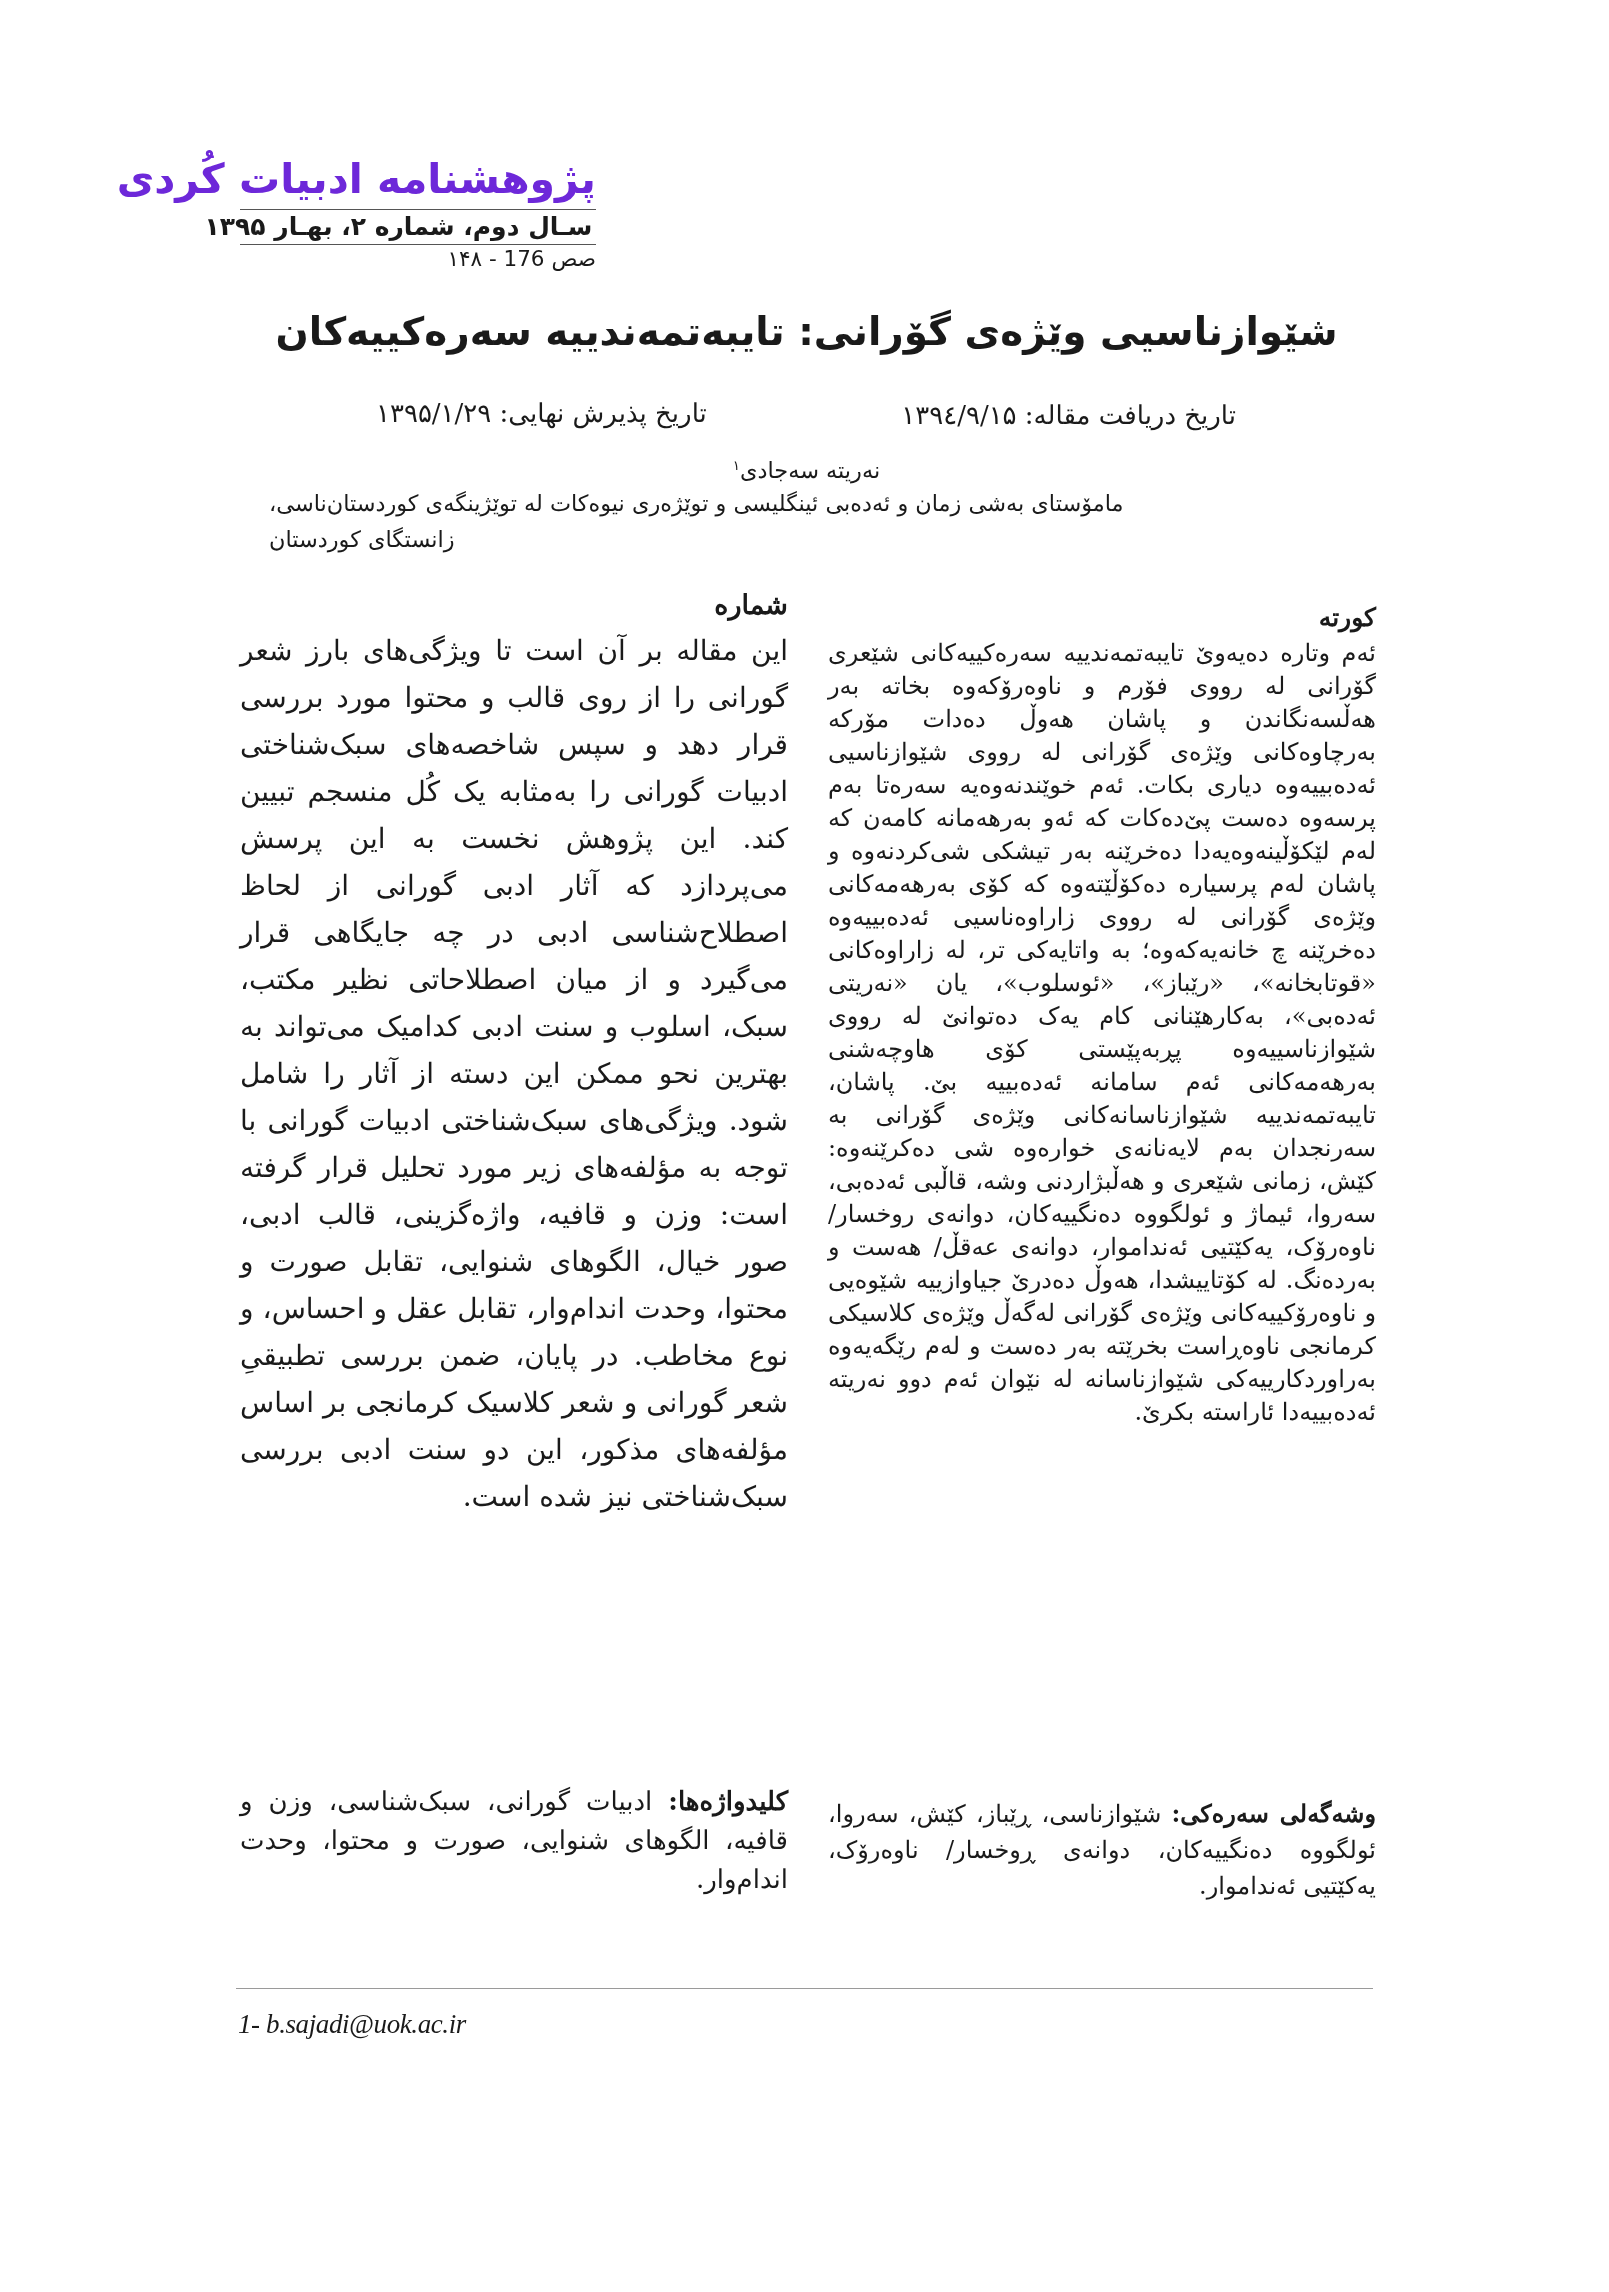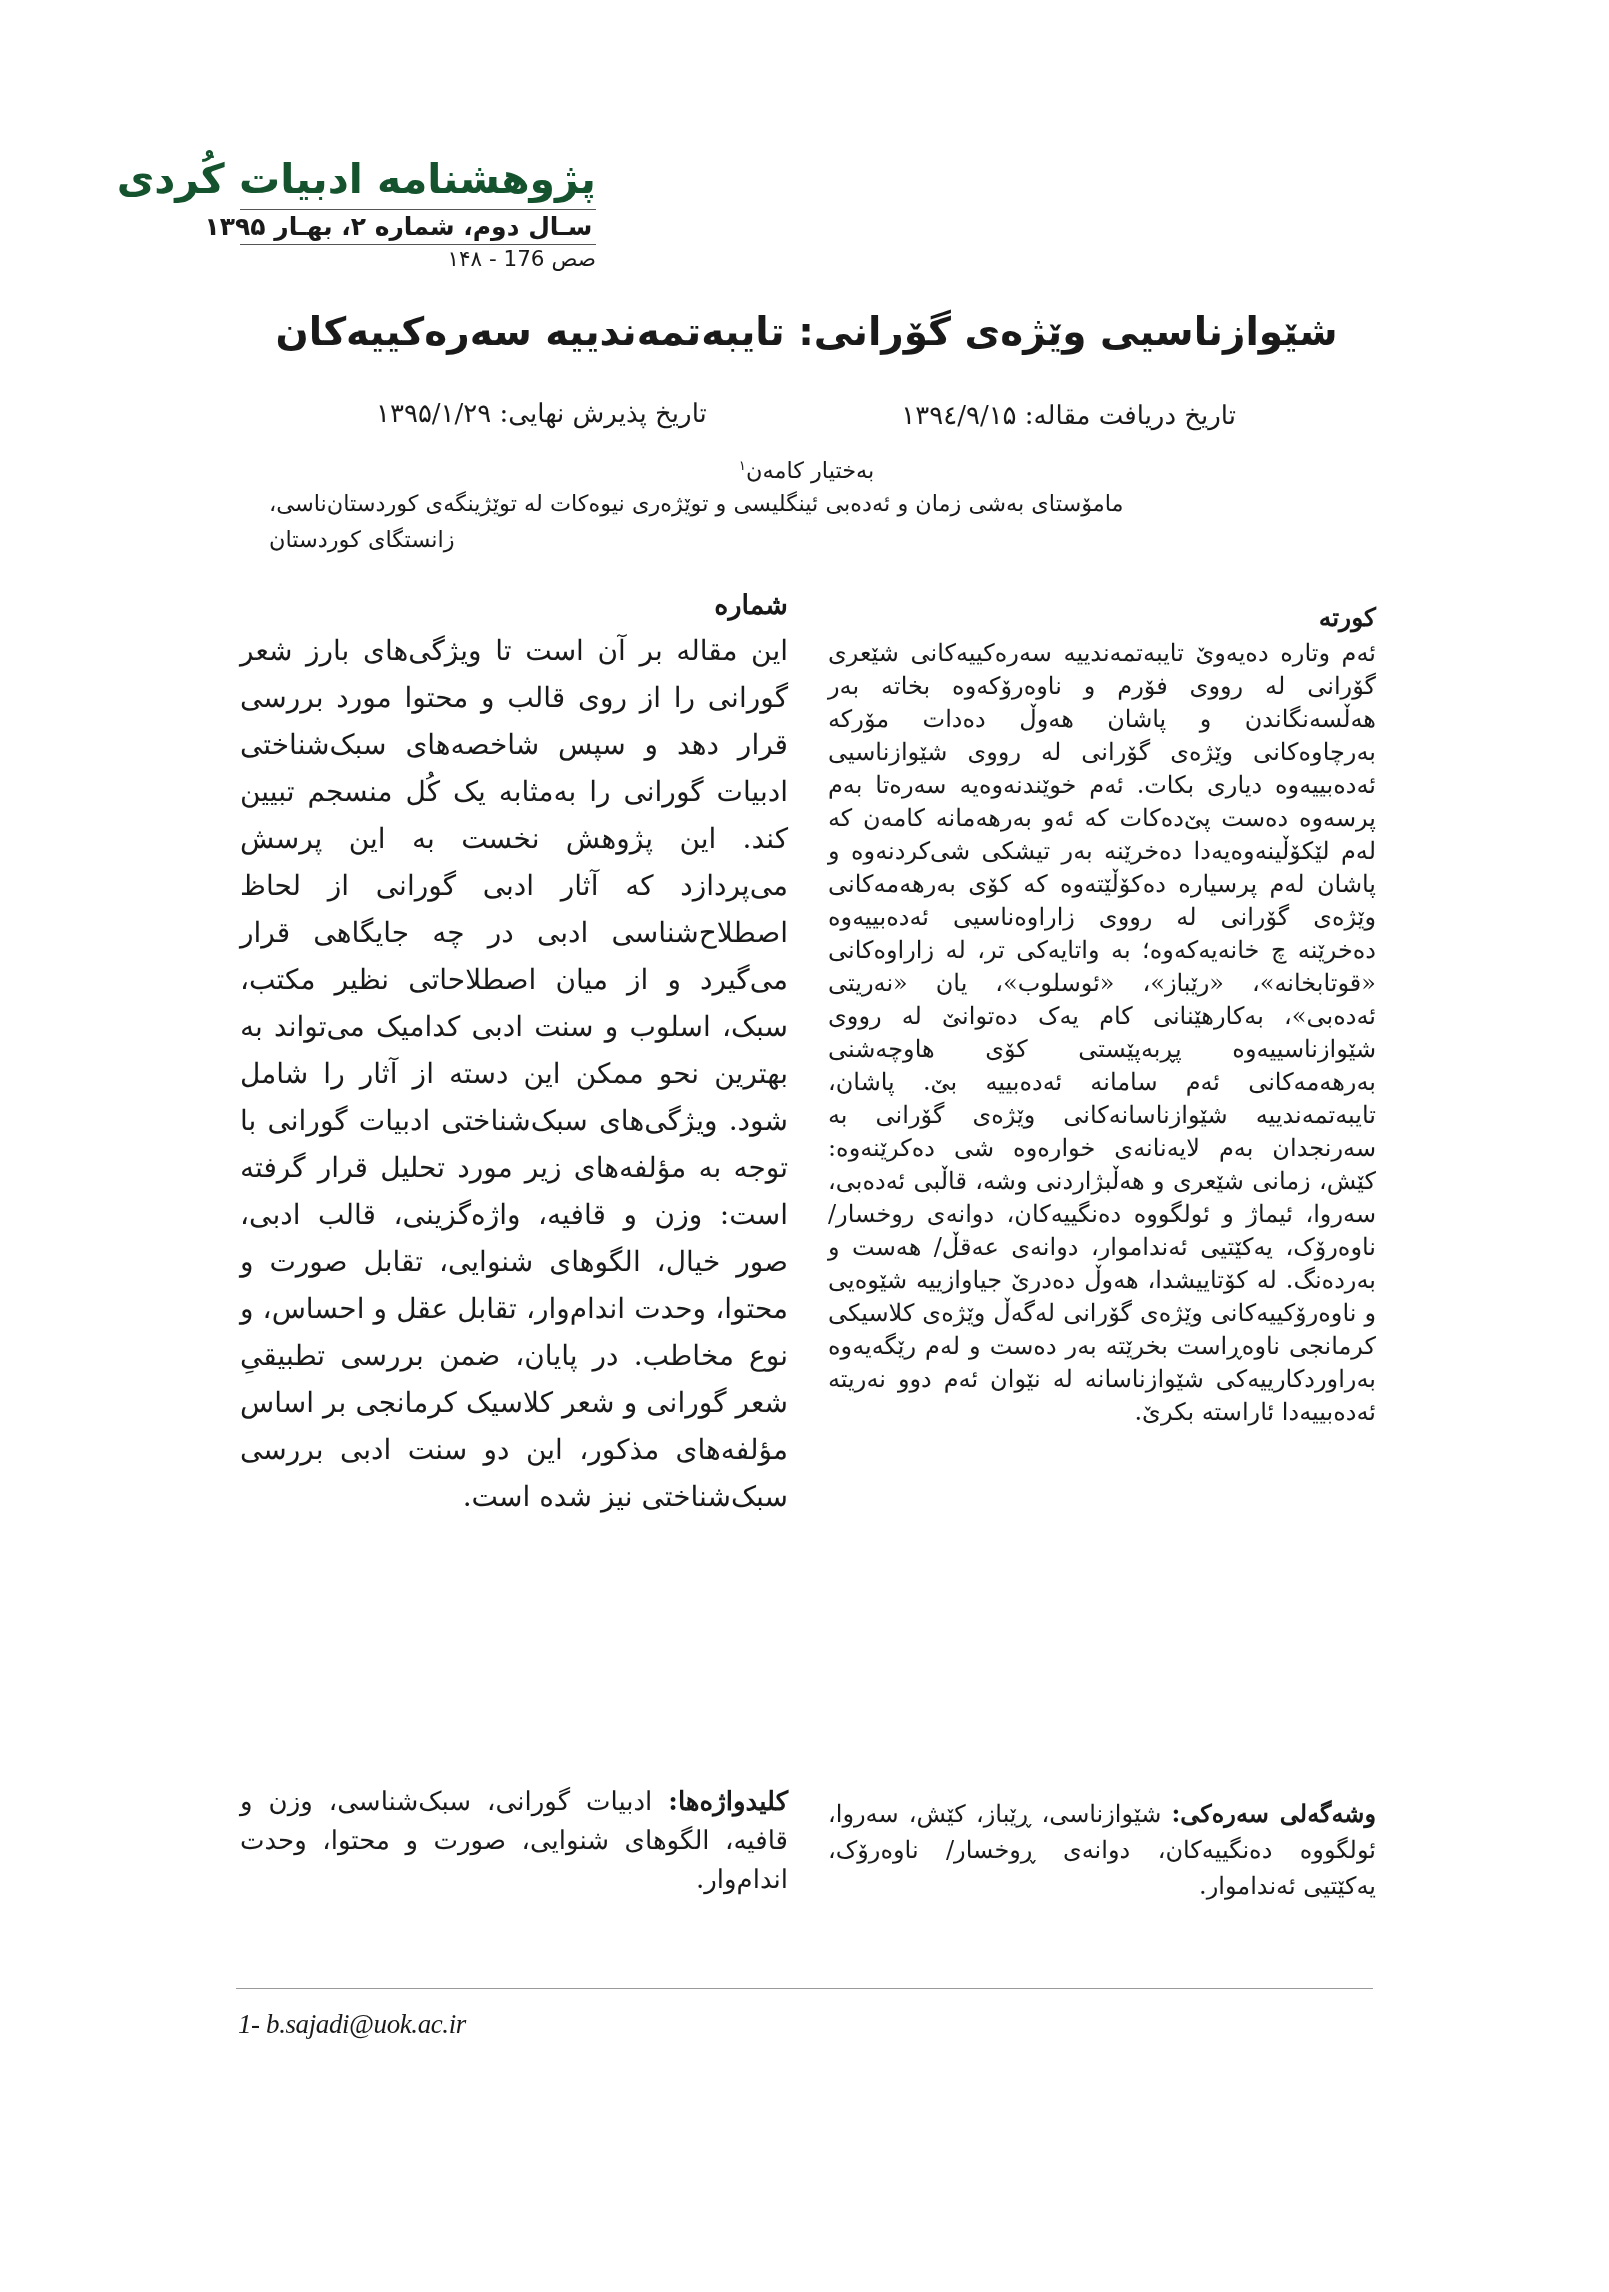--- a/index.html
+++ b/index.html
@@ -6,21 +6,21 @@
     body {
       width: 1609px; height: 2293px; position: relative; overflow: hidden;
       font-family: "DejaVu Serif", "Liberation Serif", serif; color: #1a1a1a;
     }
     .rtl { direction: rtl; unicode-bidi: embed; }
 
     
     .masthead { position: absolute; left: 240px; top: 150px; width: 356px; }
     .masthead .journal-name {
       font-family: "DejaVu Sans", sans-serif; font-weight: 900; font-size: 41px;
-      line-height: 59px; text-align: right; letter-spacing: -0.9px; color: #14532d;
+      line-height: 59px; text-align: right; letter-spacing: -0.9px; color: #6d28d9;
       white-space: nowrap;
     }
     .masthead .rule { height: 0; border-top: 1.8px solid #555; margin: 0; }
     .masthead .issue {
       font-family: "DejaVu Sans", sans-serif; font-weight: bold; font-size: 25px;
       line-height: 34px; text-align: center; padding-right: 3.6px; white-space: nowrap;
     }
     .masthead .pages {
       font-family: "DejaVu Sans", sans-serif; font-size: 21.5px; line-height: 27px;
       text-align: right; width: 206px; white-space: nowrap;
@@ -90,21 +90,21 @@
     <span>تاریخ دریافت مقاله:</span>
     <span>۱۳۹٤/۹/۱۵</span>
   </span>
   <span class="accepted">
     <span>تاریخ پذیرش نهایی:</span>
     <span>۱۳۹۵/۱/۲۹</span>
   </span>
 </div>
 
 <div class="author rtl">
-  <span>بەختیار کامەن</span><sup>۱</sup>
+  <span>نەریتە سەجادی</span><sup>۱</sup>
 </div>
 <div class="affil rtl">
   <div>مامۆستای بەشی زمان و ئەدەبی ئینگلیسی و توێژەری نیوەکات لە توێژینگەی کوردستان‌ناسی،</div>
   <div>زانستگای کوردستان</div>
 </div>
 
 <div class="col col-ku rtl">
   <span class="heading">کورتە</span>
   <span>ئەم وتارە دەیەوێ تایبەتمەندییە سەرەکییەکانی شێعری گۆرانی لە رووی فۆرم و ناوەرۆکەوە بخاتە بەر هەڵسەنگاندن و پاشان هەوڵ دەدات مۆرکە بەرچاوەکانی وێژەی گۆرانی لە رووی شێوازناسیی ئەدەبییەوە دیاری بکات. ئەم خوێندنەوەیە سەرەتا بەم پرسەوە دەست پێ‌دەکات کە ئەو بەرهەمانە کامەن کە لەم لێکۆڵینەوەیەدا دەخرێنە بەر تیشکی شی‌کردنەوە و پاشان لەم پرسیارە دەکۆڵێتەوە کە کۆی بەرهەمەکانی وێژەی گۆرانی لە رووی زاراوەناسیی ئەدەبییەوە دەخرێنە چ خانەیەکەوە؛ بە واتایەکی تر، لە زاراوەکانی «قوتابخانە»، «رێباز»، «ئوسلوب»، یان «نەریتی ئەدەبی»، بەکارهێنانی کام یەک دەتوانێ لە رووی شێوازناسییەوە پڕبەپێستی کۆی هاوچەشنی بەرهەمەکانی ئەم سامانە ئەدەبییە بێ. پاشان، تایبەتمەندییە شێوازناسانەکانی وێژەی گۆرانی بە سەرنجدان بەم لایەنانەی خوارەوە شی دەکرێنەوە: کێش، زمانی شێعری و هەڵبژاردنی وشە، قاڵبی ئەدەبی، سەروا، ئیماژ و ئولگووە دەنگییەکان، دوانەی روخسار/ ناوەرۆک، یەکێتیی ئەنداموار، دوانەی عەقڵ/ هەست و بەردەنگ. لە کۆتاییشدا، هەوڵ دەدرێ جیاوازییە شێوەیی و ناوەرۆکییەکانی وێژەی گۆرانی لەگەڵ وێژەی کلاسیکی کرمانجی ناوەڕاست بخرێتە بەر دەست و لەم رێگەیەوە بەراوردکارییەکی شێوازناسانە لە نێوان ئەم دوو نەریتە ئەدەبییەدا ئاراستە بکرێ.</span>
 </div>

